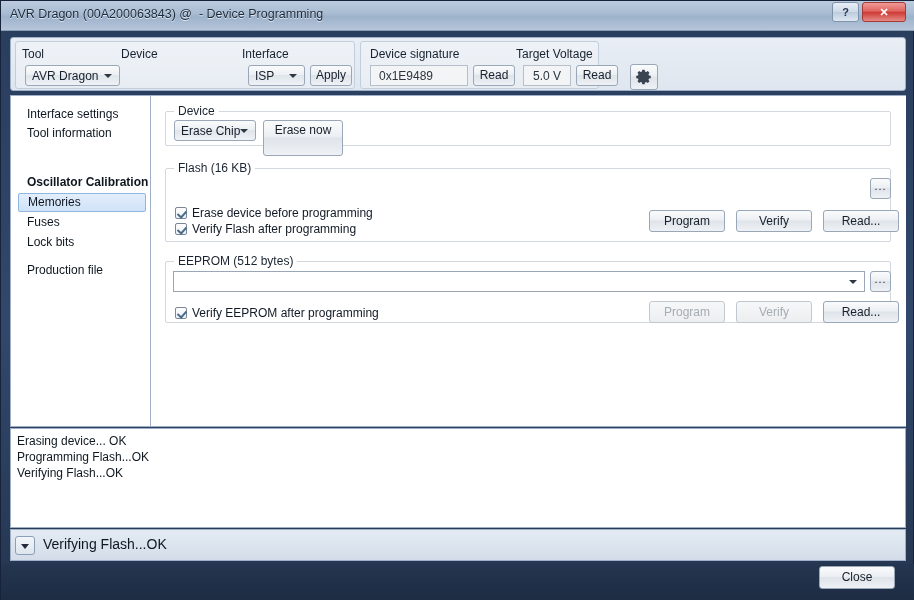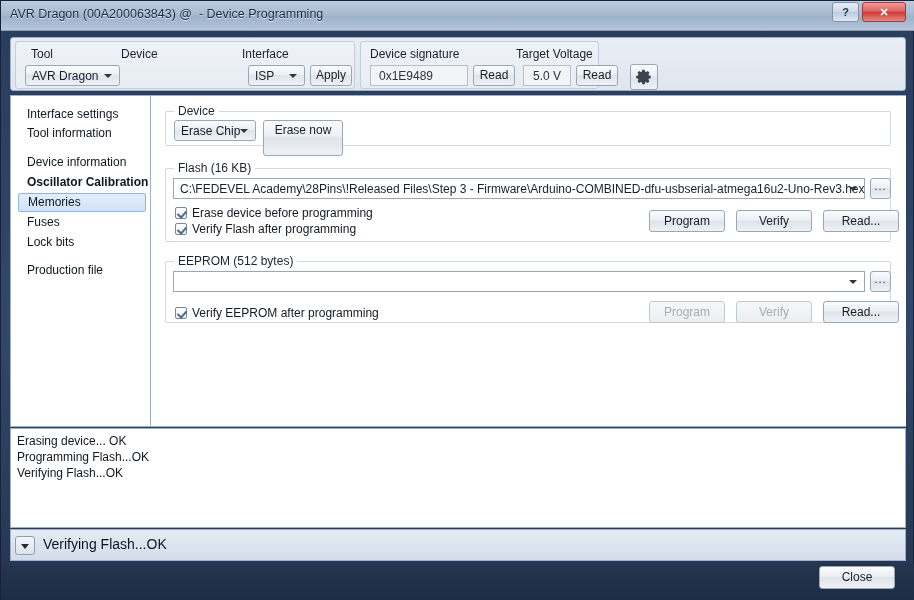--- a/index.html
+++ b/index.html
@@ -217,21 +217,21 @@
 
   <div id="titlebar">
     <div id="titlebar-text">AVR Dragon (00A200063843) @  - Device Programming</div>
     <div class="titlebtn" id="btn-help">?</div>
     <div class="titlebtn" id="btn-close-win">✕</div>
   </div>
 
   <div id="toolbar">
 
     <div class="tb-group" style="left:4px; width:340px;">
-      <div class="tb-label" style="left:15px; top:5px;">Tool</div>
+      <div class="tb-label" style="left:6px; top:5px;">Tool</div>
       <div class="tb-label" style="left:105px; top:5px;">Device</div>
       <div class="tb-label" style="left:226px; top:5px;">Interface</div>
 
       <div class="w7combo" style="position:absolute; left:9px; top:23px; width:95px; height:21px;">
         <span class="cbtext">AVR Dragon</span>
         <span class="arrow"></span>
       </div>
 
 
       <div class="w7combo" style="position:absolute; left:232px; top:23px; width:57px; height:21px;">
@@ -267,23 +267,20 @@
 
   <div id="mainpanel">
 
     <div id="sidebar">
       <div class="side-item" style="top:9px;">
         <span>Interface settings</span>
       </div>
       <div class="side-item" style="top:28px;">
         <span>Tool information</span>
       </div>
-      <div class="side-item" style="top:57px;">
-        <span>Device information</span>
-      </div>
       <div class="side-item" style="top:77px;font-weight:bold;">
         <span>Oscillator Calibration</span>
       </div>
       <div class="side-item sel" style="top:97px;">
         <span>Memories</span>
       </div>
       <div class="side-item" style="top:117px;">
         <span>Fuses</span>
       </div>
       <div class="side-item" style="top:137px;">
@@ -301,24 +298,20 @@
         <div class="w7combo" style="position:absolute; left:8px; top:8px; width:82px; height:21px;">
           <span class="cbtext">Erase Chip</span>
           <span class="arrow"></span>
         </div>
         <div class="w7btn" style="position:absolute; left:97px; top:8px; width:80px; height:36px; line-height:19px;">Erase now</div>
       </div>
 
       <div class="groupbox" style="left:13px; top:72px; width:726px; height:74px;">
         <div class="grouptitle">Flash (16 KB)</div>
 
-        <div class="w7text" style="position:absolute; left:7px; top:9px; width:692px; height:21px;">
-          <span class="txt">C:\FEDEVEL Academy\28Pins\!Released Files\Step 3 - Firmware\Arduino-COMBINED-dfu-usbserial-atmega16u2-Uno-Rev3.hex</span>
-          <span class="arrow" style="position:absolute; right:7px; top:50%; transform:translateY(-50%); width:0; height:0; border-left:4px solid transparent; border-right:4px solid transparent; border-top:4px solid #2c3742;"></span>
-        </div>
         <div class="w7btn" style="position:absolute; left:704px; top:9px; width:21px; height:21px; line-height:19px;">
           <span class="dots">...</span>
         </div>
 
         <div class="chk" style="left:9px; top:37px;">
           <span class="box"></span>
           <span class="lbl">Erase device before programming</span>
         </div>
         <div class="chk" style="left:9px; top:53px;">
           <span class="box"></span>

